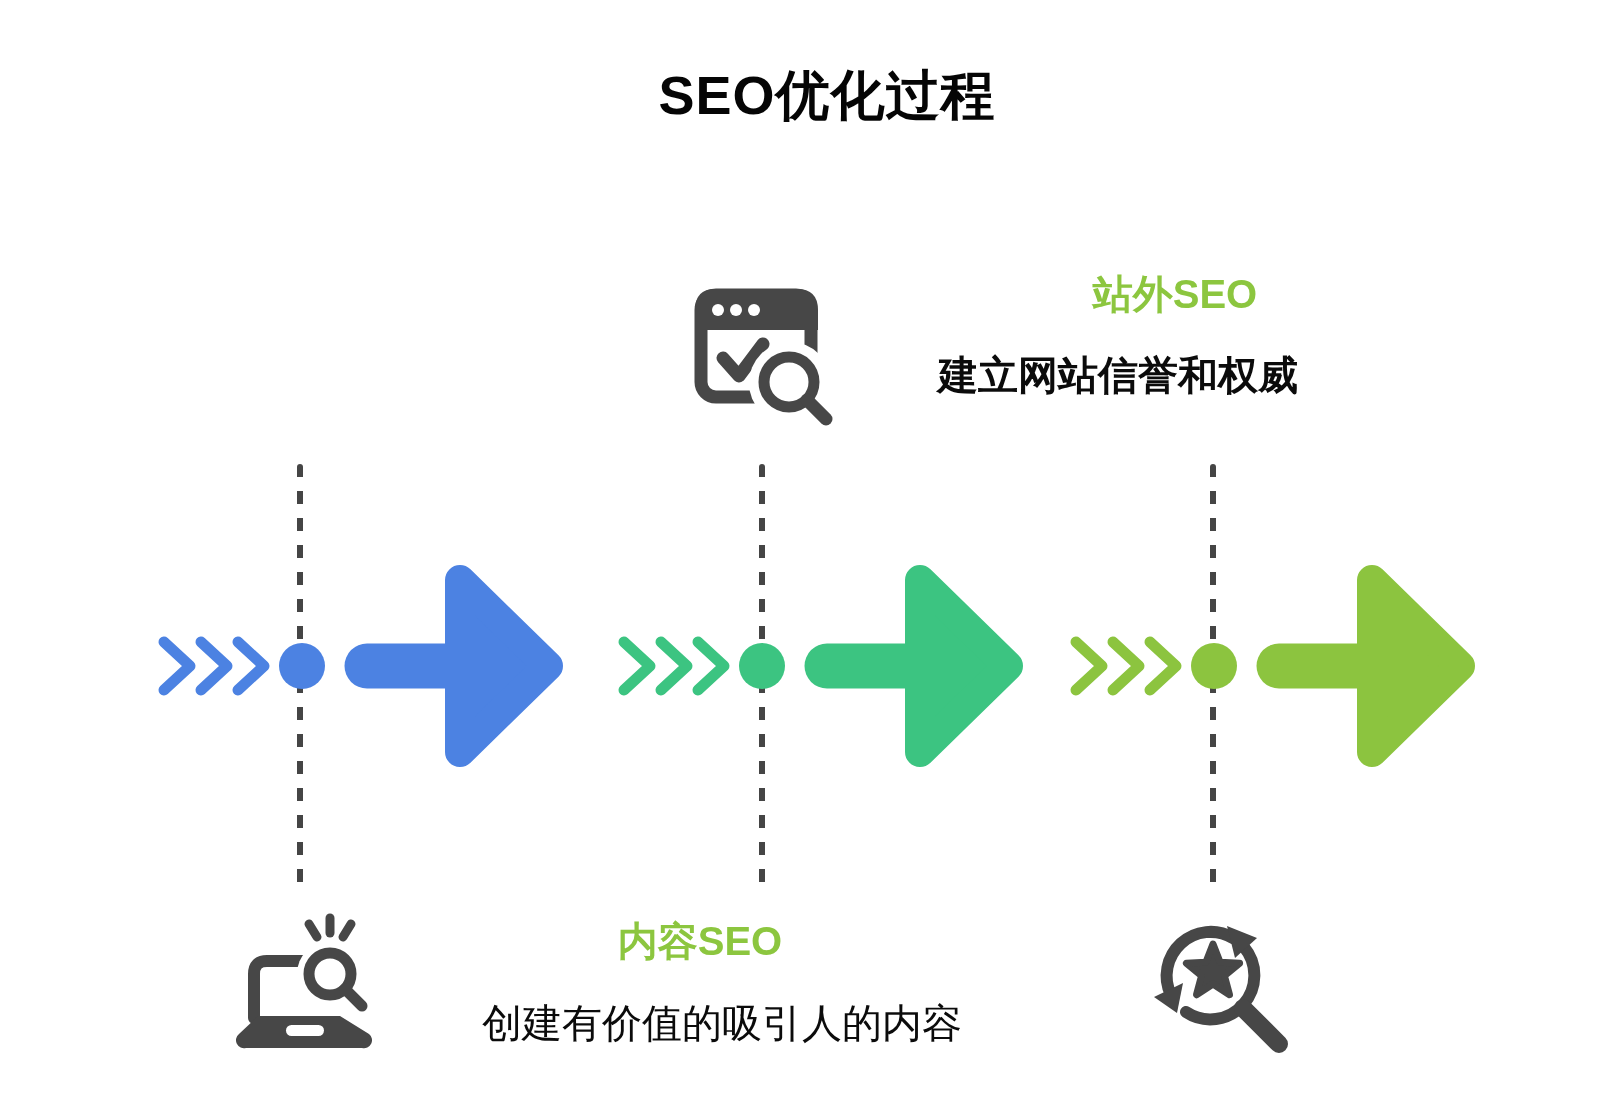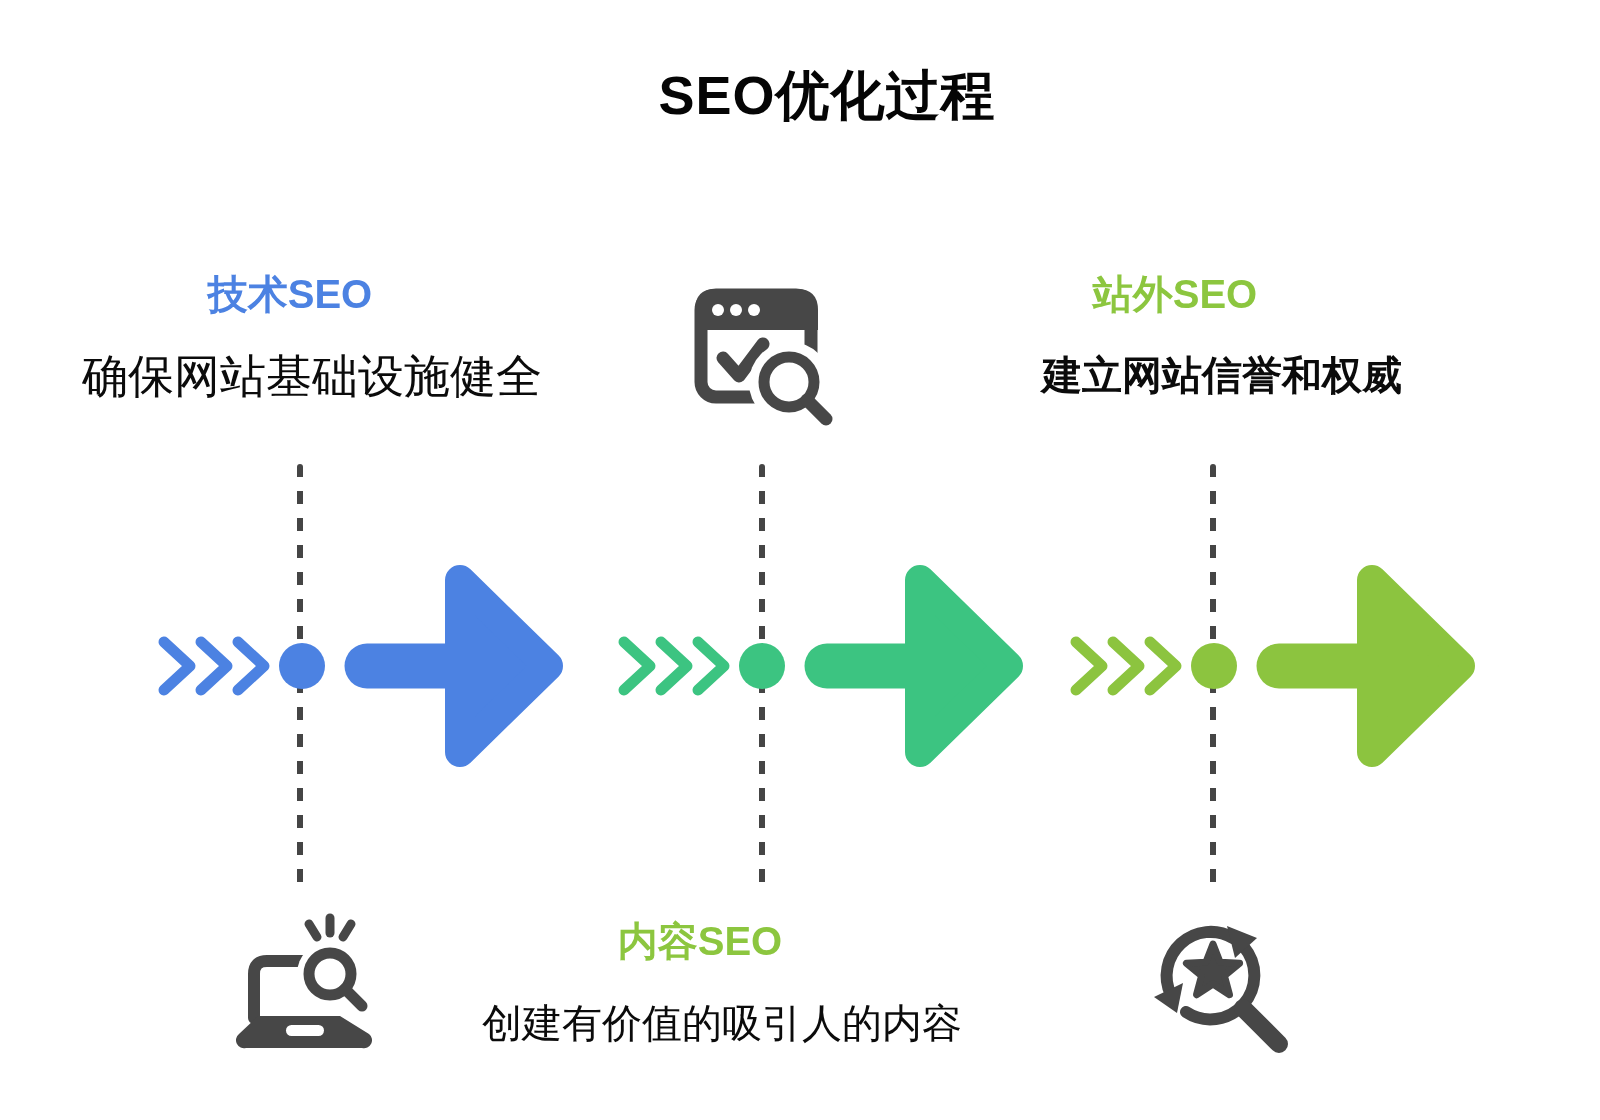--- a/index.html
+++ b/index.html
@@ -77,25 +77,23 @@
         <g>
           <line x1="215" y1="110" x2="312" y2="110" stroke="currentColor" stroke-width="45" stroke-linecap="round"></line>
           <path d="M308,24 L396,110 L308,196 Z" fill="currentColor" stroke="currentColor" stroke-width="30" stroke-linejoin="round" stroke-linecap="round"></path>
         </g>
       </symbol>
     </defs>
   </svg>
 
   <div class="abs centered page-title" style="left:795px;top:96px;">SEO优化过程</div>
 
-  <div class="abs centered stage-label blue" style="left:290px;top:294px;">技术SEO</div>
-  <div class="abs centered stage-desc desc-1" style="left:312px;top:377px;">确保网站基础设施健全</div>
 
   <div class="abs centered stage-label green" style="left:1175px;top:294px;text-align:center;">站外SEO</div>
-  <div class="abs centered stage-desc desc-3" style="left:1222px;top:375px;">建立网站信誉和权威</div>
+  <div class="abs centered stage-desc desc-3" style="left:1118px;top:375px;">建立网站信誉和权威</div>
 
   <div class="abs centered stage-desc desc-2" style="left:722px;top:1023px;">创建有价值的吸引人的内容</div>
   <div class="abs centered stage-label green" style="left:700px;top:941px;">内容SEO</div>
 
   <div class="abs dashed-line" style="left:297px;top:464px;"></div>
   <div class="abs dashed-line" style="left:759px;top:464px;"></div>
   <div class="abs dashed-line" style="left:1210px;top:464px;"></div>
 
   <svg class="abs flow-unit c1" style="left:152px;top:556px;" viewBox="0 0 420 220">
     <use href="#flow-unit"></use>

